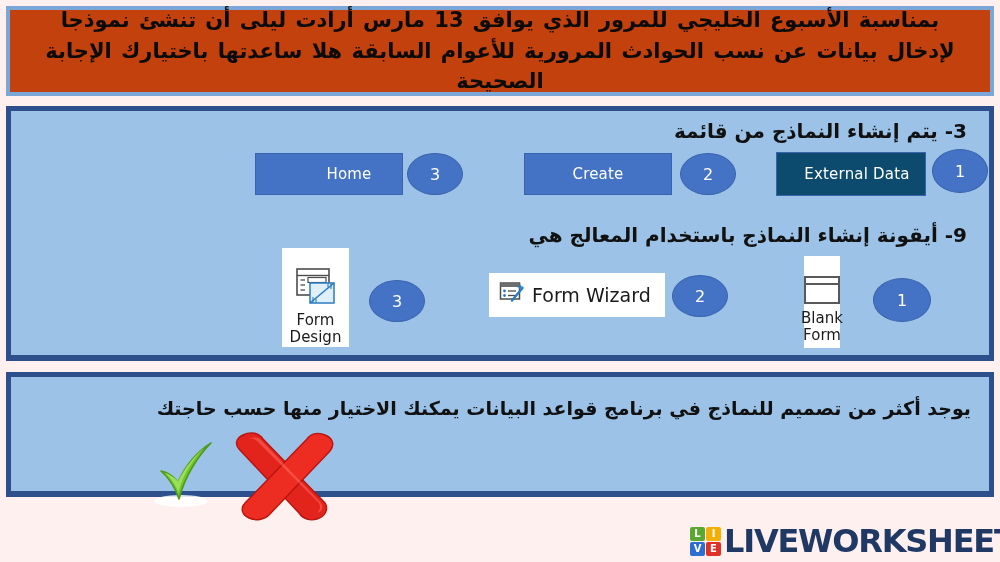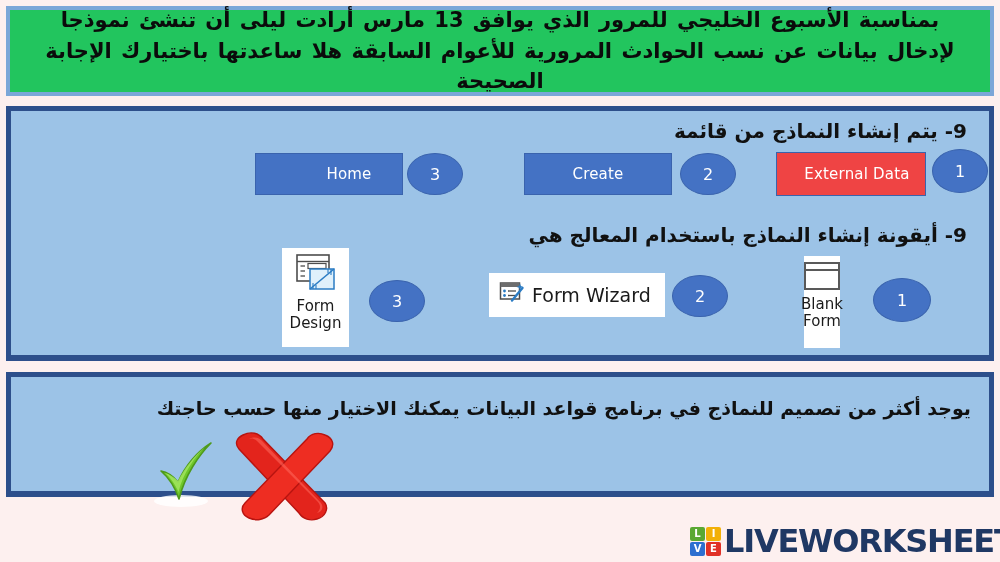--- a/index.html
+++ b/index.html
@@ -109,21 +109,21 @@
   #badge-extdata   { left: 921px;  top: 38px; width: 56px;  height: 44px; }
 
   
   .icon-card {
     position: absolute;
     background: #ffffff;
     display: flex;
     flex-direction: column;
     align-items: center;
     justify-content: flex-start;
-    padding-top: 4px;
+    padding-top: 18px;
   }
   .icon-card .cap {
     font-size: 15px;
     color: #1a1a1a;
     line-height: 1.12;
     text-align: center;
     font-family: "DejaVu Sans", "Liberation Sans", sans-serif;
   }
 
   #card-formdesign { left: 271px; top: 137px; width: 67px; height: 99px; }
@@ -201,35 +201,35 @@
     font-size: 32px;
     font-weight: 700;
     color: #1f3864;
     letter-spacing: -1.2px;
     line-height: 1;
   }
 </style>
 </head>
 <body style="background: rgb(253, 240, 239);">
 
-<div class="prompt-box" style="background: #22c55e; border-color: rgb(123, 167, 216); justify-content: flex-end;">
+<div class="prompt-box" style="background: #c2410c; border-color: rgb(123, 167, 216); justify-content: flex-end;">
   <div class="prompt-text">بمناسبة  الأسبوع الخليجي للمرور  الذي يوافق 13 مارس أرادت ليلى أن تنشئ نموذجا لإدخال بيانات عن نسب الحوادث المرورية للأعوام السابقة هلا ساعدتها باختيارك الإجابة الصحيحة</div>
 </div>
 
 <div class="panel" id="panel-questions" style="background: rgb(156, 195, 231); border-color: rgb(45, 79, 139);">
 
-  <div class="q-text" id="q1-text">9- يتم إنشاء النماذج من قائمة</div>
+  <div class="q-text" id="q1-text">3- يتم إنشاء النماذج من قائمة</div>
 
   <div class="opt-btn" id="btn-home" style="background: rgb(68, 114, 196); color: rgb(255, 255, 255); padding-left: 40px;">Home</div>
   <div class="num-badge" id="badge-home" style="background: rgb(68, 114, 196); color: rgb(255, 255, 255);">3</div>
 
   <div class="opt-btn" id="btn-create" style="background: rgb(68, 114, 196); color: rgb(255, 255, 255);">Create</div>
   <div class="num-badge" id="badge-create" style="background: rgb(68, 114, 196); color: rgb(255, 255, 255);">2</div>
 
-  <div class="opt-btn" id="btn-extdata" style="background: #ef4444; color: rgb(255, 255, 255); padding-left: 12px;">External Data</div>
+  <div class="opt-btn" id="btn-extdata" style="background: #0c4a6e; color: rgb(255, 255, 255); padding-left: 12px;">External Data</div>
   <div class="num-badge" id="badge-extdata" style="background: rgb(68, 114, 196); color: rgb(255, 255, 255);">1</div>
 
   <div class="q-text" id="q2-text">9- أيقونة إنشاء النماذج باستخدام المعالج  هي</div>
 
   <div class="icon-card" id="card-formdesign">
     <span class="glyph">
       <svg width="44" height="40" viewBox="0 0 44 40">
         <rect x="3" y="3" width="32" height="26" fill="#ffffff" stroke="#4d4d4d" stroke-width="1.6"></rect>
         <line x1="3" y1="9.5" x2="35" y2="9.5" stroke="#4d4d4d" stroke-width="1.4"></line>
         <line x1="6.5" y1="14" x2="11" y2="14" stroke="#4d4d4d" stroke-width="1.3"></line>

